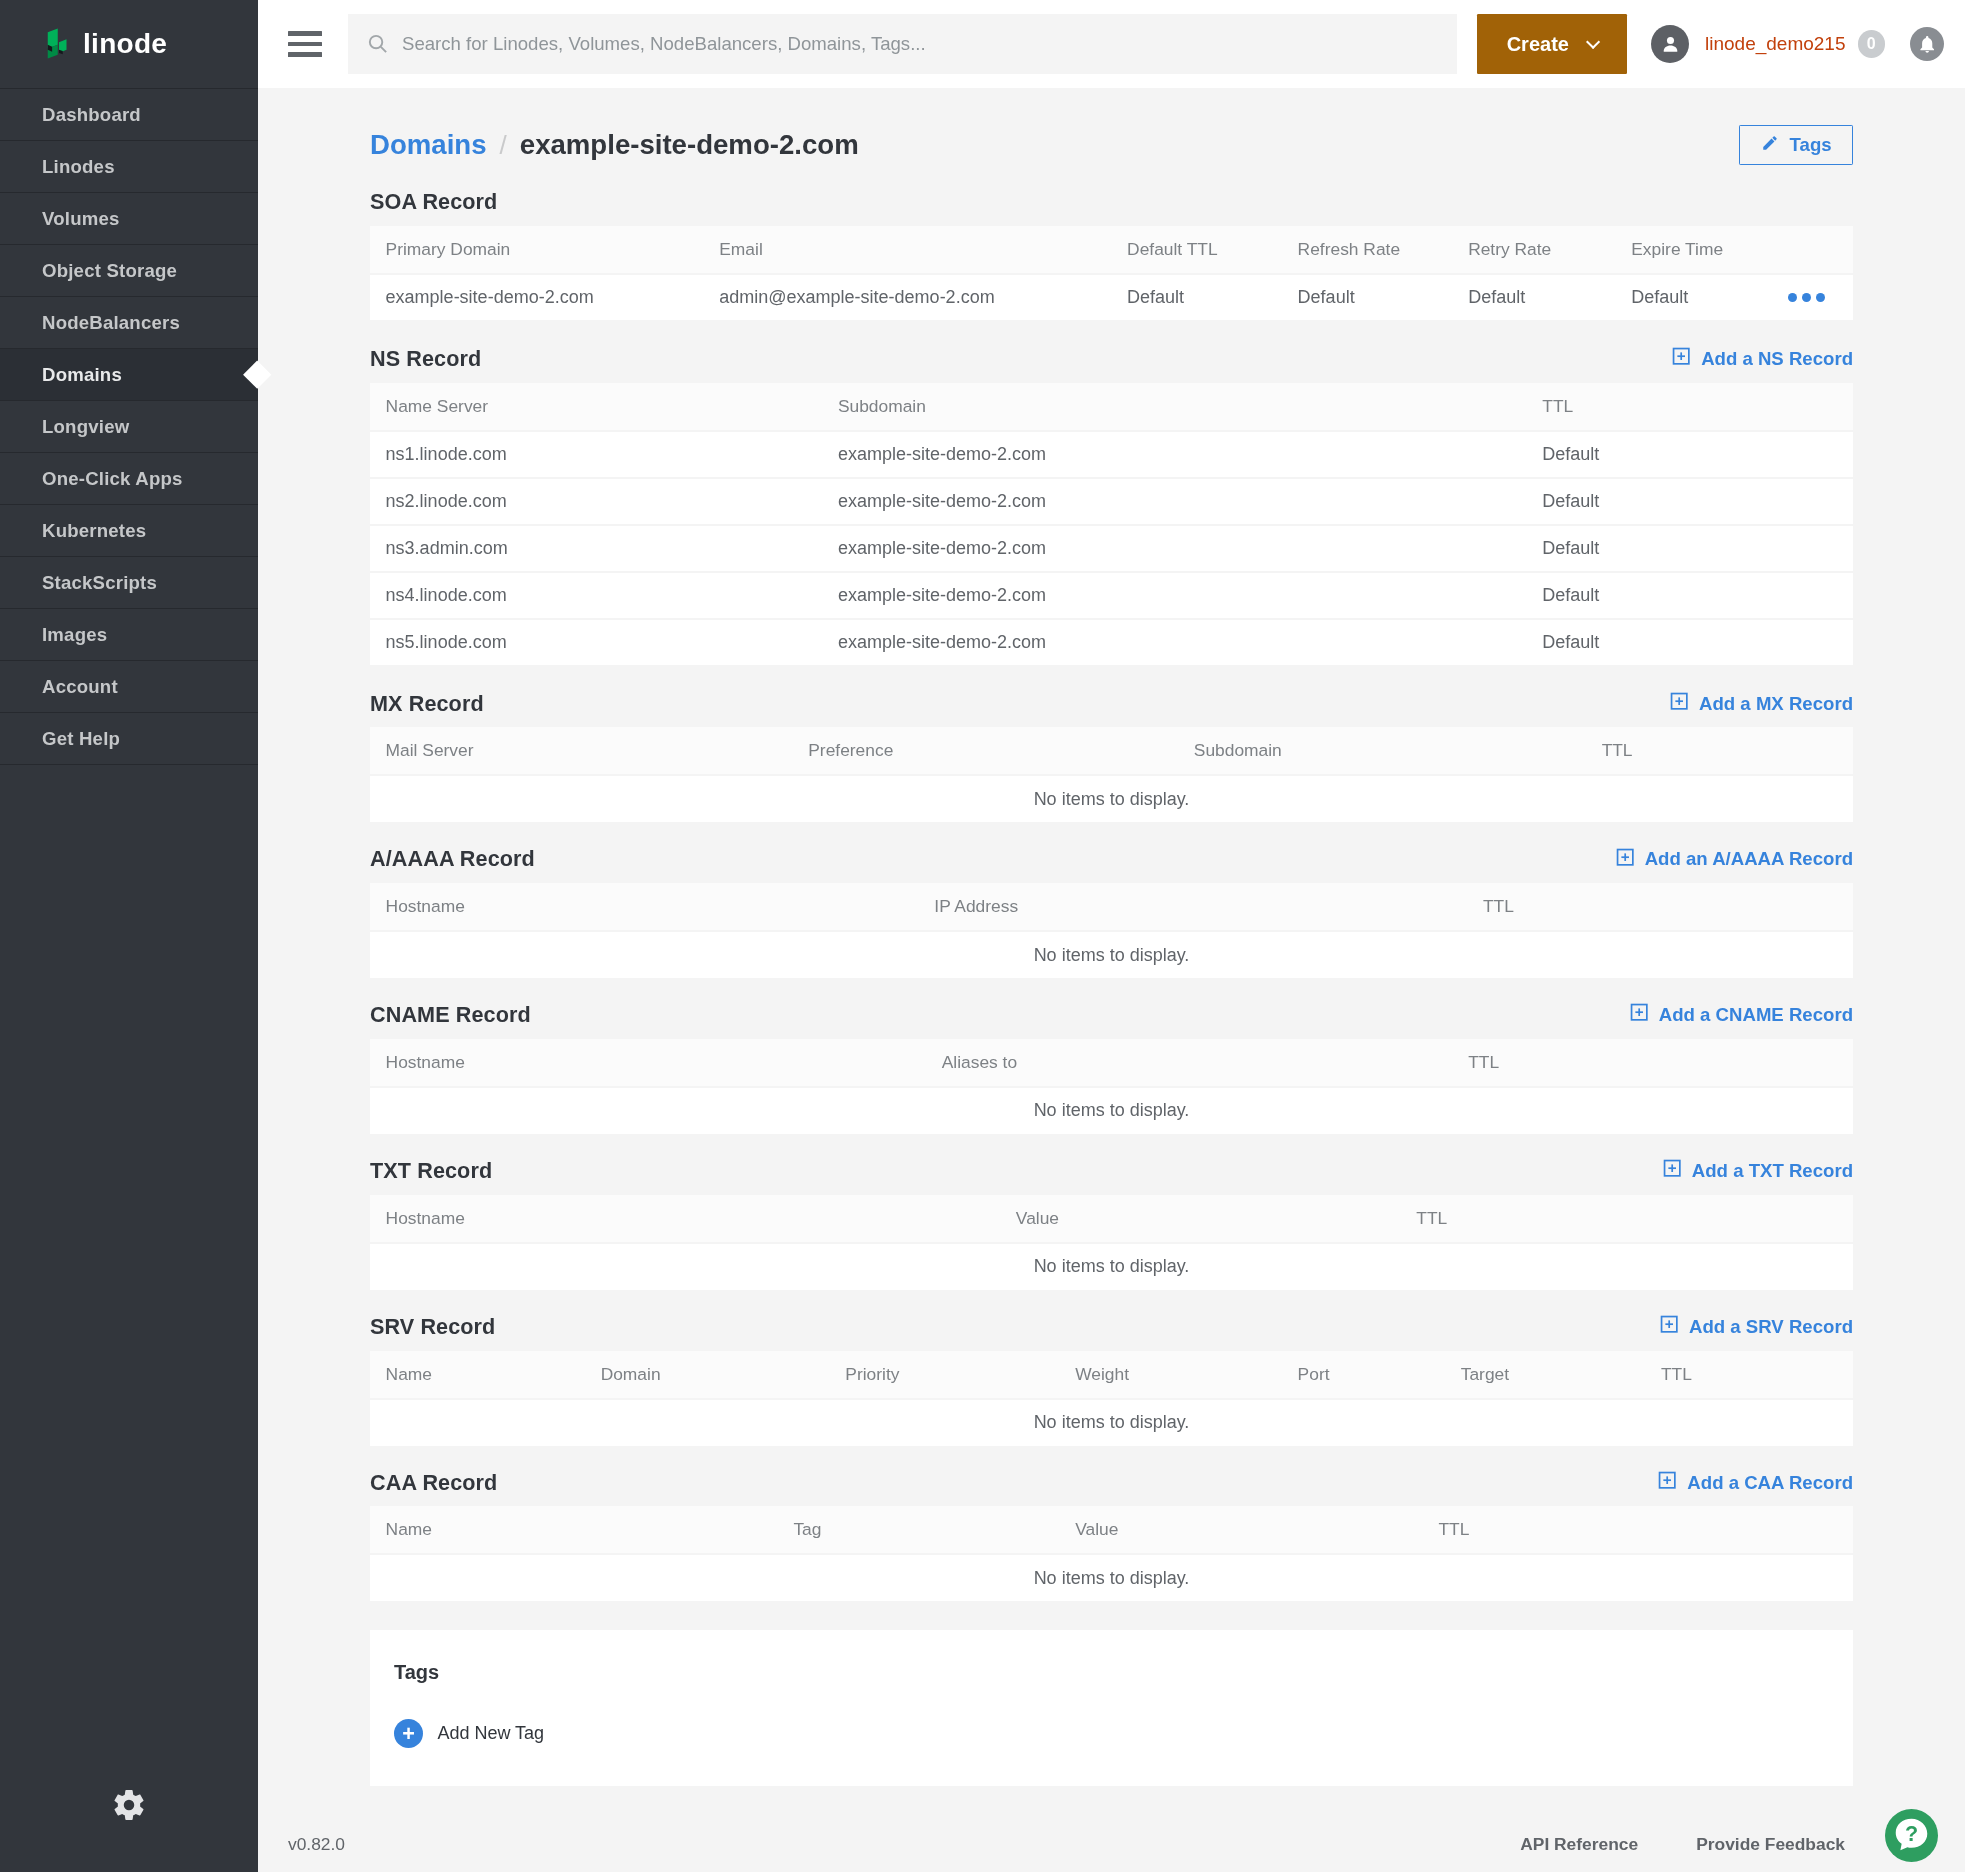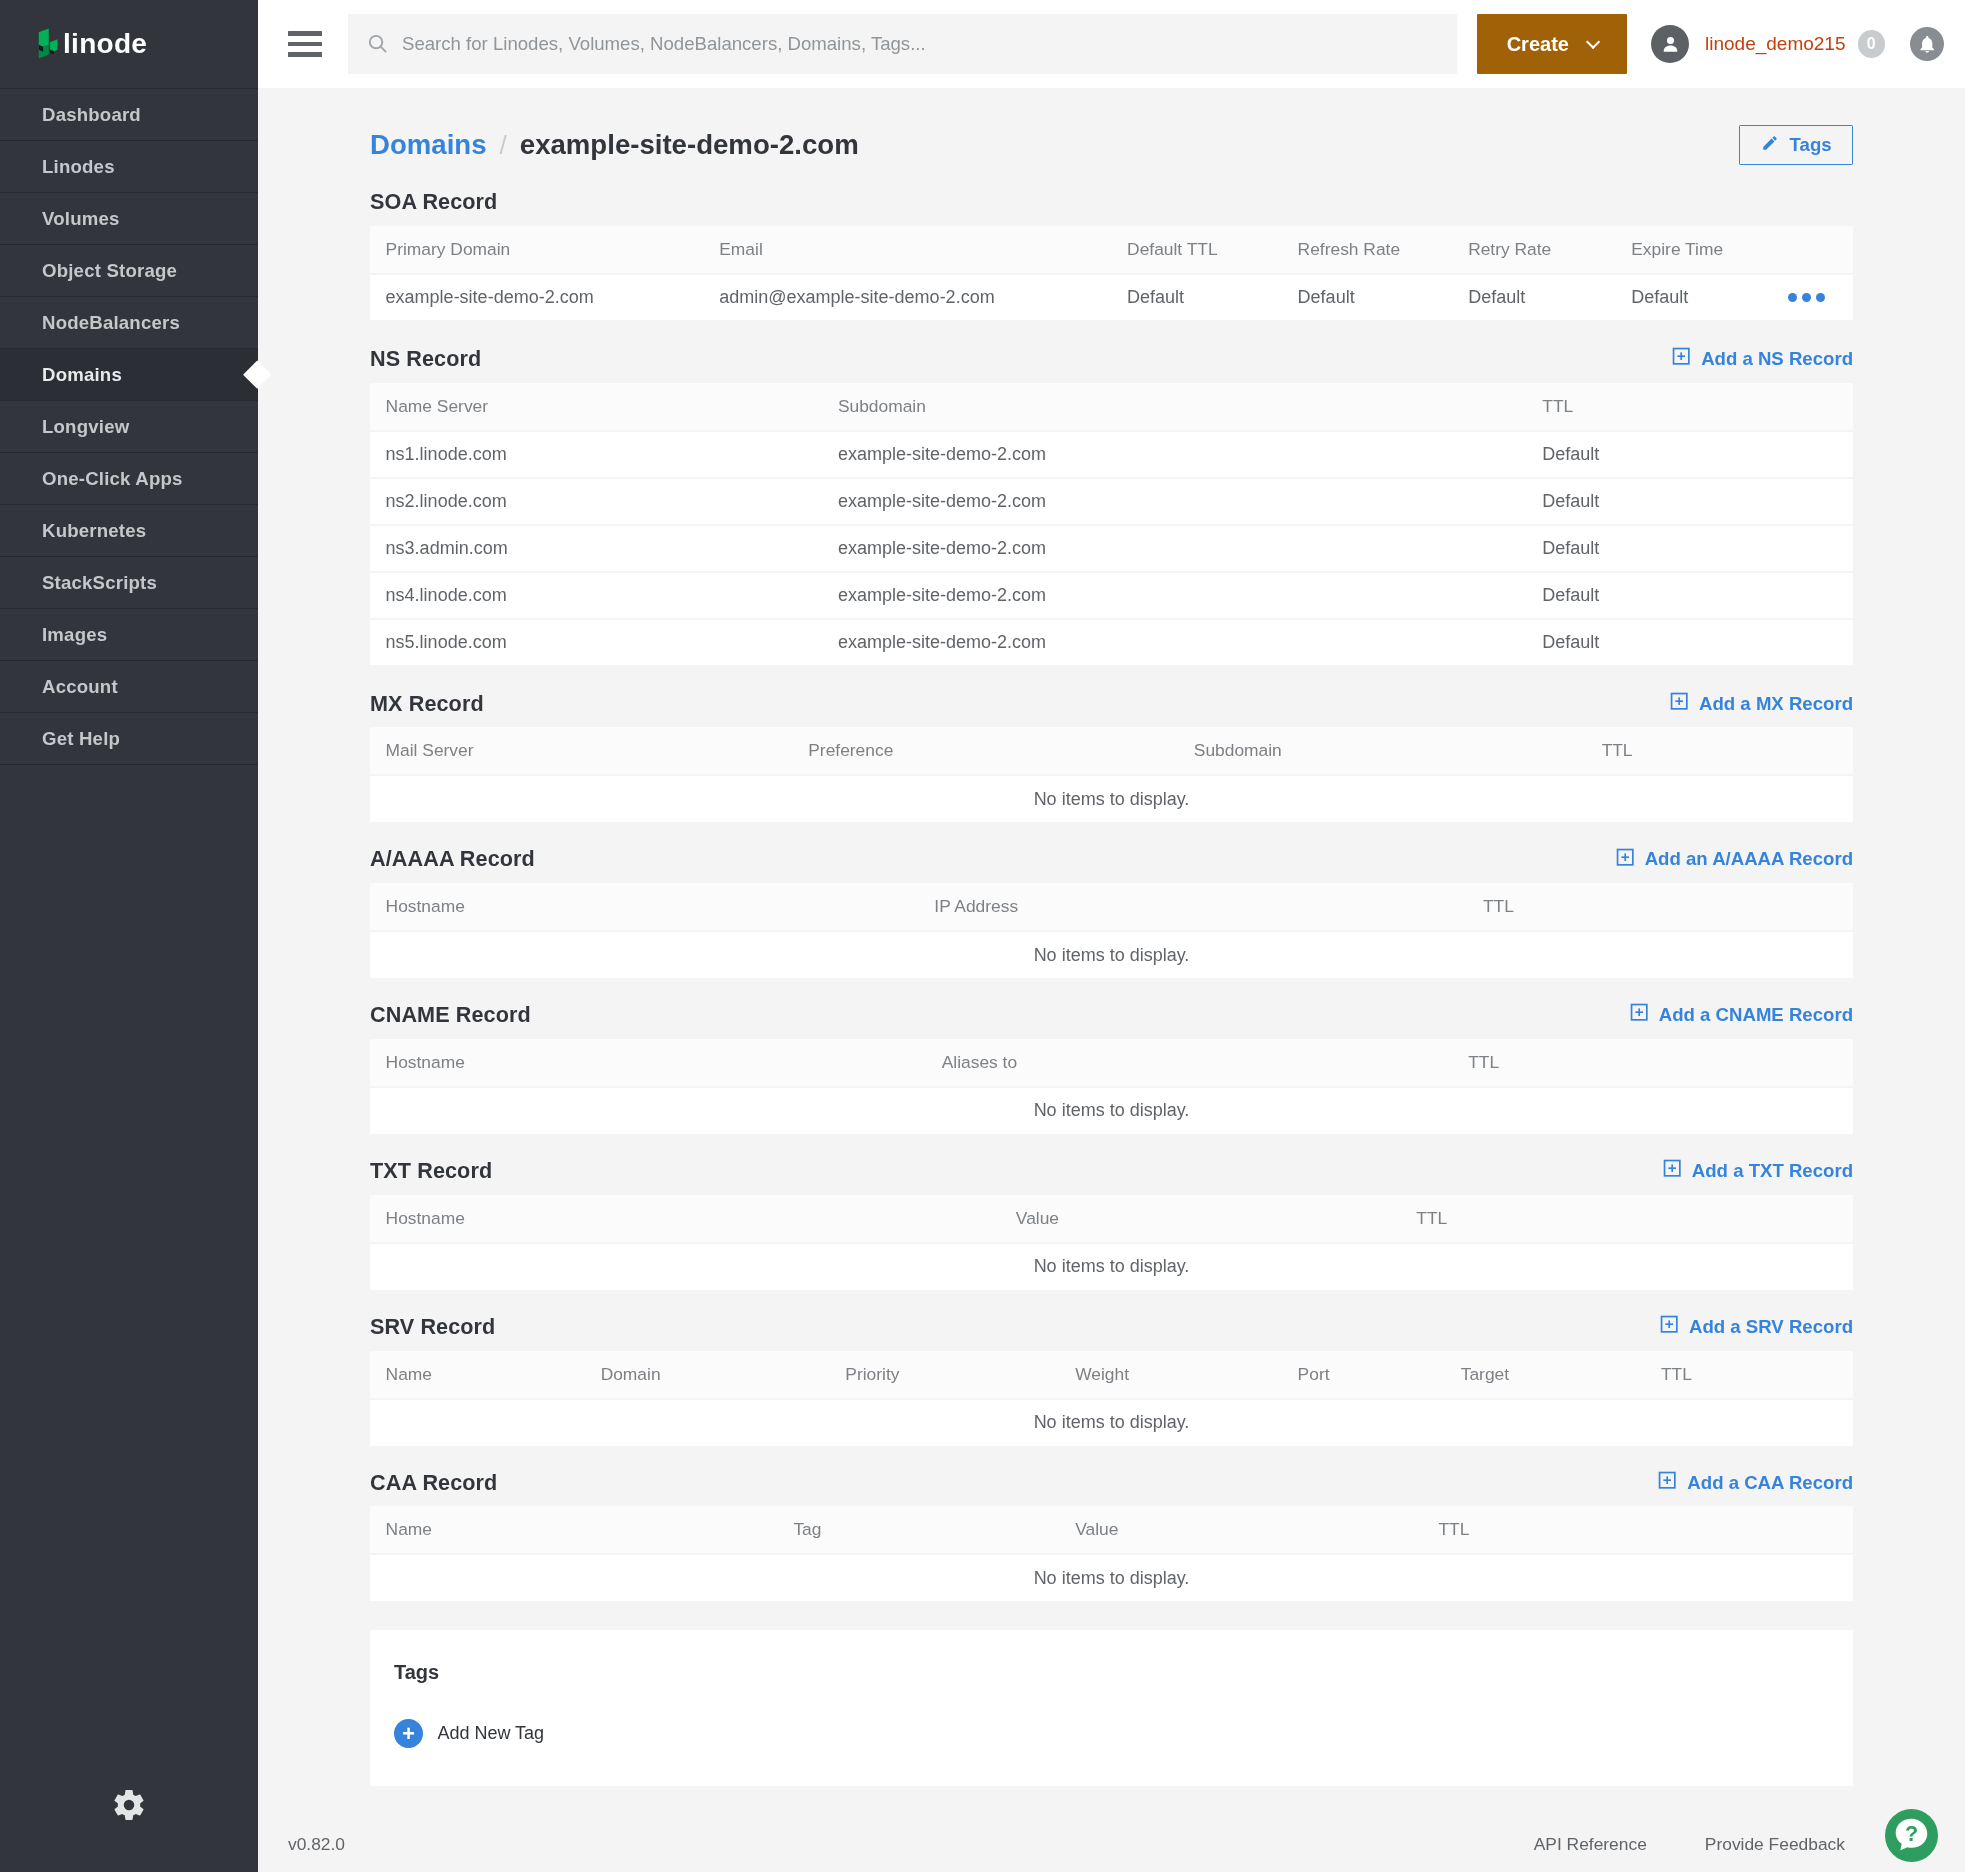--- a/index.html
+++ b/index.html
@@ -2,21 +2,21 @@
 <html style="font-size:9.6px"><head>
 <meta charset="utf-8">
 <style>
   * { margin:0; padding:0; box-sizing:border-box; }
   html,body { width:1965px; height:1873px; overflow:hidden;
     font-family:"Liberation Sans","DejaVu Sans",sans-serif; background:#f4f4f4; }
 
   
   .sidebar { position:fixed; left:0; top:0; width:258px; height:100%;
     background:#32363c; z-index:5; }
-  .logo { height:88px; display:flex; align-items:center; padding-left:35px; gap:3px; cursor:pointer; }
+  .logo { height:88px; display:flex; align-items:center; padding-left:44px; gap:14px; cursor:pointer; }
   .logo-text { color:#fff; font-size:28px; font-weight:700; letter-spacing:0.3px; }
   .nav { border-top:0.6px solid #26292e; }
   .nav-item { position:relative; height:52px; display:flex; align-items:center;
     padding-left:42px; color:#c5c7c9; font-size:18.6px; font-weight:600;
     border-bottom:0.6px solid #26292e; cursor:pointer; letter-spacing:0.2px; }
   .nav-item.active { background:#2b2f35; color:#e8e9ea; }
   .nav-item.active::after { content:''; position:absolute; right:-9.6px; top:50%;
     width:20.4px; height:20.4px; background:#fff; transform:translateY(-50%) rotate(45deg); }
   .gear-wrap { position:absolute; bottom:47px; width:100%; display:flex; justify-content:center; cursor:pointer; }
 
@@ -85,21 +85,21 @@
 
   .tags-card { background:#fff; margin-top:29px; padding:31px 24px 38px 24px; }
   .tags-card h3 { font-size:20px; font-weight:700; color:#32363c; }
   .add-tag-row { margin-top:35px; display:flex; align-items:center; gap:14.4px; cursor:pointer; }
   .plus-circle { width:29px; height:29px; border-radius:50%; background:#3683dc; color:#fff;
     font-size:21.6px; font-weight:700; display:flex; align-items:center; justify-content:center; line-height:1; }
   .add-tag-label { font-size:18px; color:#32363c; }
 
   .footer { margin-top:auto; height:58px; display:flex; align-items:center;
     padding-left:30px; padding-right:120px; color:#606469; font-size:17.4px; flex:none; }
-  .footer .links { margin-left:auto; display:flex; gap:58px; }
+  .footer .links { margin-left:auto; display:flex; gap:58px;font-weight:bold; }
   .footer .links span { cursor:pointer; }
   .help-fab { position:fixed; right:27px; bottom:9.6px; width:53px; height:53px; border-radius:50%;
     background:#2e9e60; display:flex; align-items:center; justify-content:center;
     cursor:pointer; z-index:9; }
 </style>
 </head>
 <body>
 
 <aside class="sidebar">
   <div class="logo">

